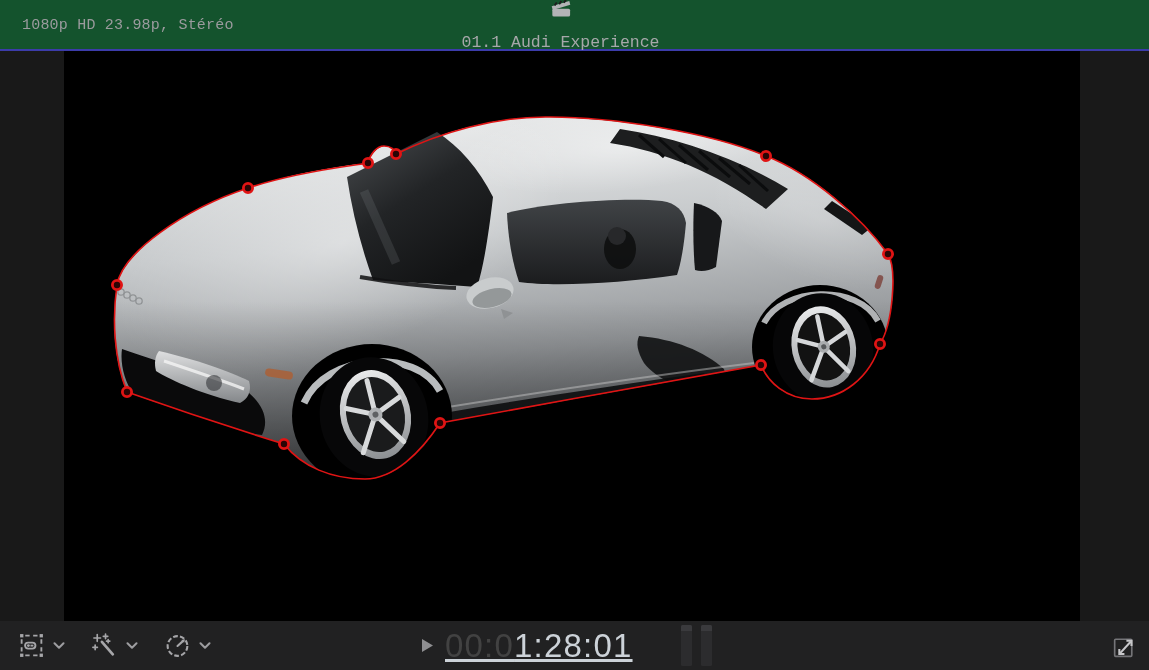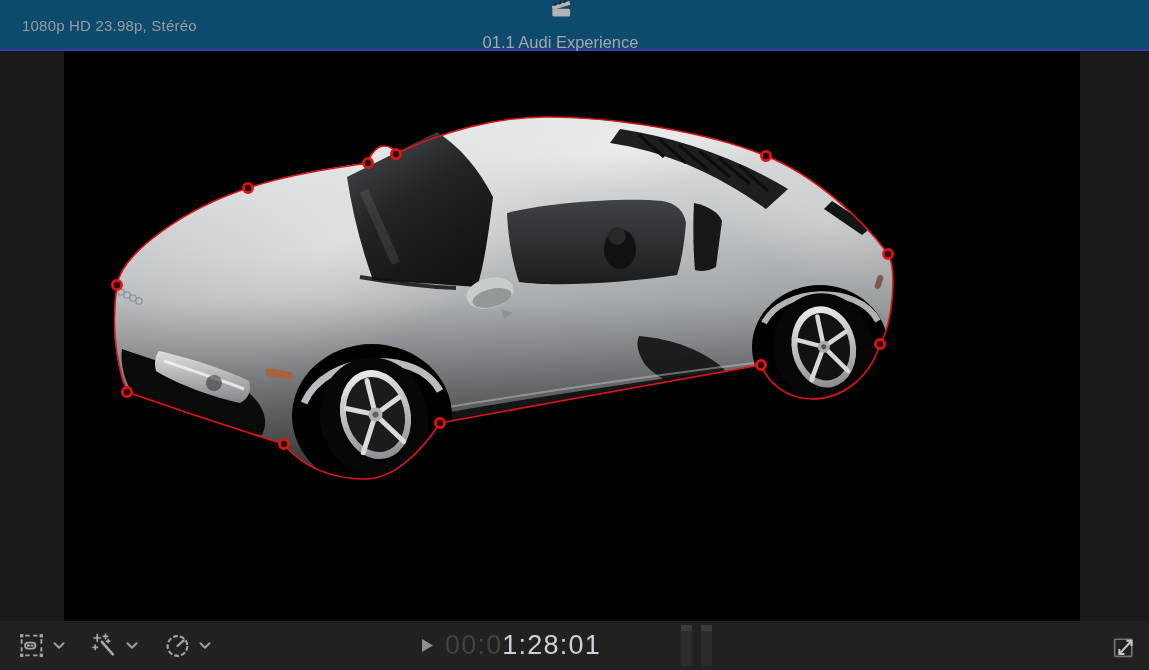--- a/index.html
+++ b/index.html
@@ -4,21 +4,21 @@
 <style>
   html,body { margin:0; padding:0; }
   body {
     width:1149px; height:670px; overflow:hidden; background:#000;
     font-family:"Liberation Sans","DejaVu Sans",sans-serif;
     -webkit-font-smoothing:antialiased;
   }
   
   .topbar {
     position:relative; height:51px; box-sizing:border-box;
-    background:#0c4a6e; border-bottom:2px solid #5eead4;
+    background:#14532d; border-bottom:2px solid #5eead4;font-family:Liberation Mono, monospace;
   }
   .format-label {
     position:absolute; left:22px; top:50%; transform:translateY(-50%);
     color:#9b9b9e; font-size:15px; letter-spacing:.2px; white-space:nowrap;
   }
   .title-group {
     position:absolute; left:50%; top:50%; transform:translate(-50%,-50%);
     margin-left:-14px; display:flex; align-items:center; gap:15px;flex-direction:column;
   }
   .clip-title { color:#a7a7aa; font-size:16.5px; white-space:nowrap; }
@@ -35,22 +35,22 @@
   .mask-stroke { fill:none; stroke:#e01414; stroke-width:1.6px; }
   .mask-point { fill:#2a0505; stroke:#e01414; stroke-width:2.8px; }
   
   .footer { position:relative; height:49px; background:#212122; }
   .tool-group { position:absolute; left:18px; top:0; height:100%;
     display:flex; align-items:center; gap:26px; }
   .tool-btn { display:flex; align-items:center; gap:8px; cursor:default; }
   .transport { position:absolute; left:421px; top:0; height:100%;
     display:flex; align-items:center; }
   .play-wrap { margin-right:11px; display:flex; align-items:center; cursor:default; }
-  .timecode { font-size:27px; font-weight:200; letter-spacing:1.2px;
-    color:#ccd2d8; cursor:default; white-space:nowrap; }
+  .timecode { font-size:33px; font-weight:200; letter-spacing:1.2px;
+    color:#ccd2d8; cursor:default; white-space:nowrap;text-decoration:underline; }
   .tc-dim { color:#424242; }
   .meters { position:absolute; left:681px; top:4px; height:41px;
     display:flex; gap:9px; cursor:default; }
   .meter { width:11px; height:41px; background:#2c2c2e; border-radius:1.5px; position:relative; }
   .meter::after { content:""; position:absolute; top:0; left:0; right:0; height:6px;
     background:#3a3a3d; border-radius:1.5px 1.5px 0 0; }
   .expand-btn { position:absolute; right:11px; top:50%; transform:translateY(-50%);
     display:flex; cursor:default; }
 </style>
 </head>

